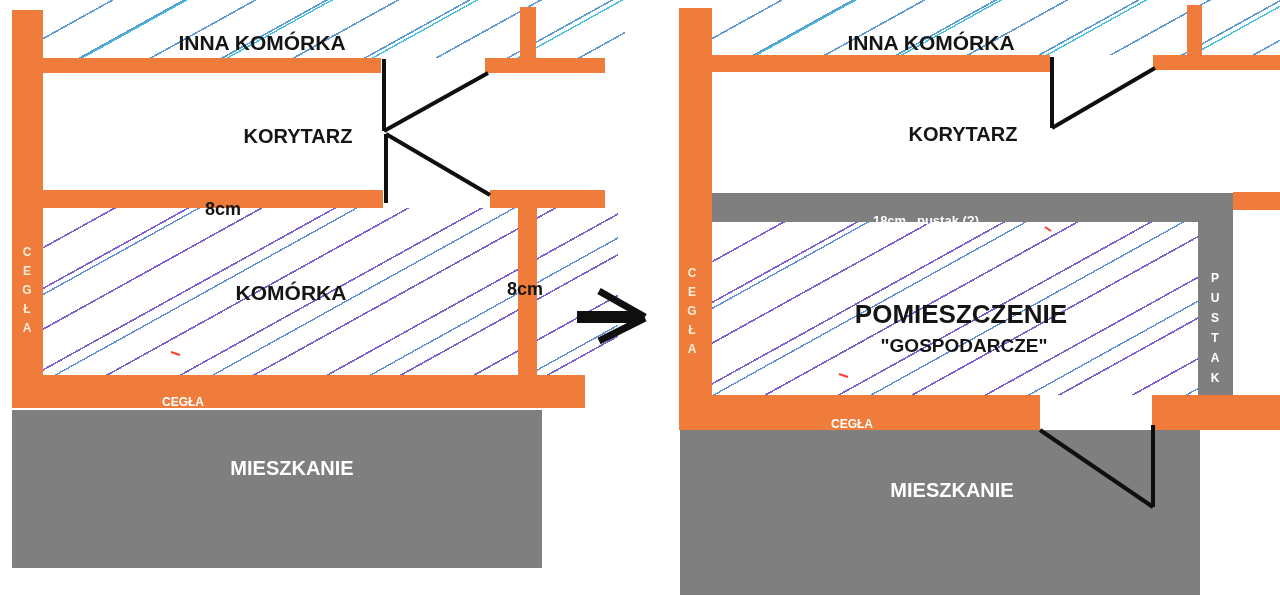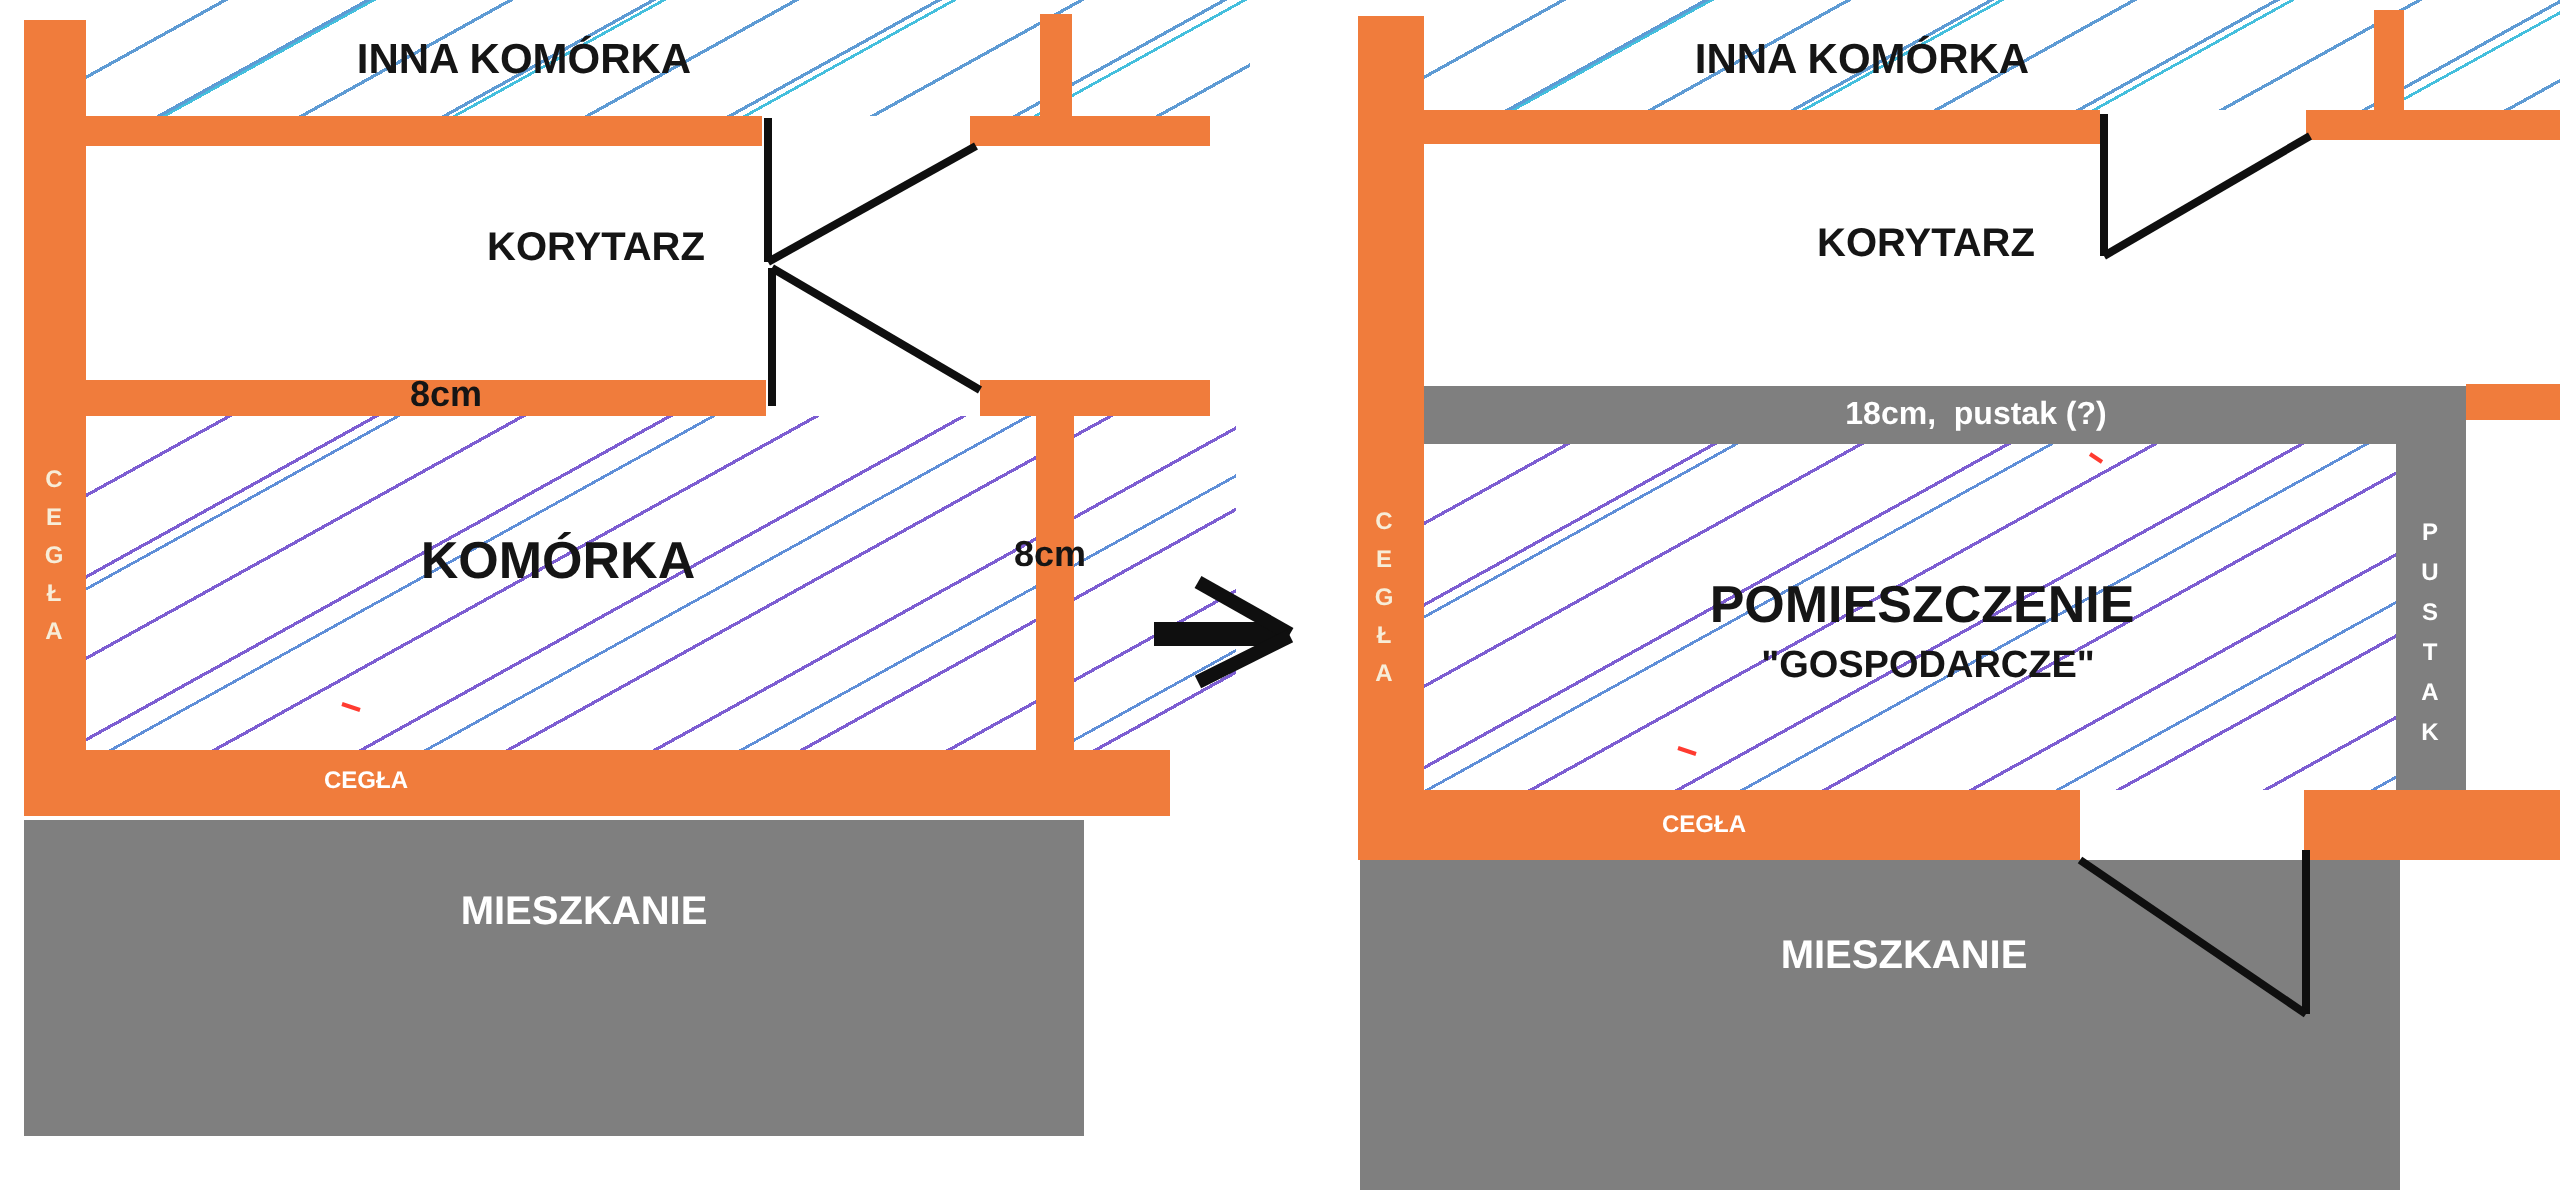--- a/index.html
+++ b/index.html
@@ -16,21 +16,21 @@
   }
   .hatch-purple {
     background-image:
       repeating-linear-gradient(151deg, transparent 0px, transparent 34px, #7d5ed2 34px, #7d5ed2 35.6px),
       repeating-linear-gradient(151deg, transparent 0px, transparent 75px, #5f8fd8 75px, #5f8fd8 76.4px);
   }
   .wall { position:absolute; background:#f07c3c; z-index:2; }
   .gray { position:absolute; background:#7f7f7f; z-index:2; }
   .lbl {
     position:absolute; z-index:3; font-weight:bold; color:#151515;
-    white-space:pre; transform:translate(-50%,-50%); line-height:1;
+    white-space:pre; transform:translate(-50%,-50%); line-height:1;margin-top:12px;
   }
   .lbl.white { color:#ffffff; }
   .lbl.cream { color:#f7edd8; }
   .vtext {
     position:absolute; z-index:3; font-weight:bold;
     writing-mode:vertical-rl; text-orientation:upright;
     transform:translate(-50%,-50%); line-height:1;
   }
   .overlay { position:absolute; left:0; top:0; z-index:4; pointer-events:none; }
 </style>
@@ -49,21 +49,21 @@
   <div class="wall" style="left:43px;  top:190px; width:340px; height:18px;"></div>
   <div class="wall" style="left:490px; top:190px; width:115px; height:18px;"></div>
   <div class="wall" style="left:518px; top:205px; width:19px;  height:172px;"></div>
   <div class="wall" style="left:12px;  top:375px; width:573px; height:33px;"></div>
 
   <div class="gray" style="left:12px;  top:410px; width:530px; height:158px;"></div>
 
   <div class="lbl" style="left:262px; top:30px;  font-size:21px;">INNA KOMÓRKA</div>
   <div class="lbl" style="left:298px; top:124px; font-size:20px;">KORYTARZ</div>
   <div class="lbl" style="left:223px; top:197px; font-size:18px;">8cm</div>
-  <div class="lbl" style="left:279px; top:280px; font-size:26px;">KOMÓRKA</div>
+  <div class="lbl" style="left:291px; top:280px; font-size:21px;">KOMÓRKA</div>
   <div class="lbl" style="left:525px; top:277px; font-size:18px;">8cm</div>
   <div class="vtext lbl cream" style="left:27px; top:280px; font-size:12px; letter-spacing:5px;">CEGŁA</div>
   <div class="lbl white" style="left:183px; top:390px; font-size:12px;">CEGŁA</div>
   <div class="lbl white" style="left:292px; top:456px; font-size:20px;">MIESZKANIE</div>
 
   <div class="hatch hatch-blue" style="left:712px; top:0px;   width:568px; height:55px;"></div>
   <div class="hatch hatch-purple" style="left:712px; top:222px; width:486px; height:173px;"></div>
 
   <div class="wall" style="left:679px;  top:8px;   width:33px;  height:422px;"></div>
   <div class="wall" style="left:712px;  top:55px;  width:338px; height:17px;"></div>
@@ -72,21 +72,21 @@
   <div class="wall" style="left:1233px; top:192px; width:47px;  height:18px;"></div>
   <div class="wall" style="left:679px;  top:395px; width:361px; height:35px;"></div>
   <div class="wall" style="left:1152px; top:395px; width:128px; height:35px;"></div>
 
   <div class="gray" style="left:712px;  top:193px; width:521px; height:29px;"></div>
   <div class="gray" style="left:1198px; top:222px; width:35px;  height:173px;"></div>
   <div class="gray" style="left:680px;  top:430px; width:520px; height:165px;"></div>
 
   <div class="lbl" style="left:931px; top:30px;  font-size:21px;">INNA KOMÓRKA</div>
   <div class="lbl" style="left:963px; top:122px; font-size:20px;">KORYTARZ</div>
-  <div class="lbl white" style="left:988px; top:208px; font-size:16px;">18cm,  pustak (?)</div>
+  <div class="lbl white" style="left:926px; top:208px; font-size:13px;">18cm,  pustak (?)</div>
   <div class="lbl" style="left:961px; top:302px; font-size:26px;">POMIESZCZENIE</div>
   <div class="lbl" style="left:964px; top:333px; font-size:19px;">"GOSPODARCZE"</div>
   <div class="vtext lbl cream" style="left:692px;  top:301px; font-size:12px; letter-spacing:5px;">CEGŁA</div>
   <div class="vtext lbl white" style="left:1215px; top:319px; font-size:12px; letter-spacing:6px;">PUSTAK</div>
   <div class="lbl white" style="left:852px; top:412px; font-size:12px;">CEGŁA</div>
   <div class="lbl white" style="left:952px; top:478px; font-size:20px;">MIESZKANIE</div>
 
   <svg class="overlay" width="1280" height="596" viewBox="0 0 1280 596">
 
     <g stroke="#0f0f0f" stroke-width="4" fill="none">

